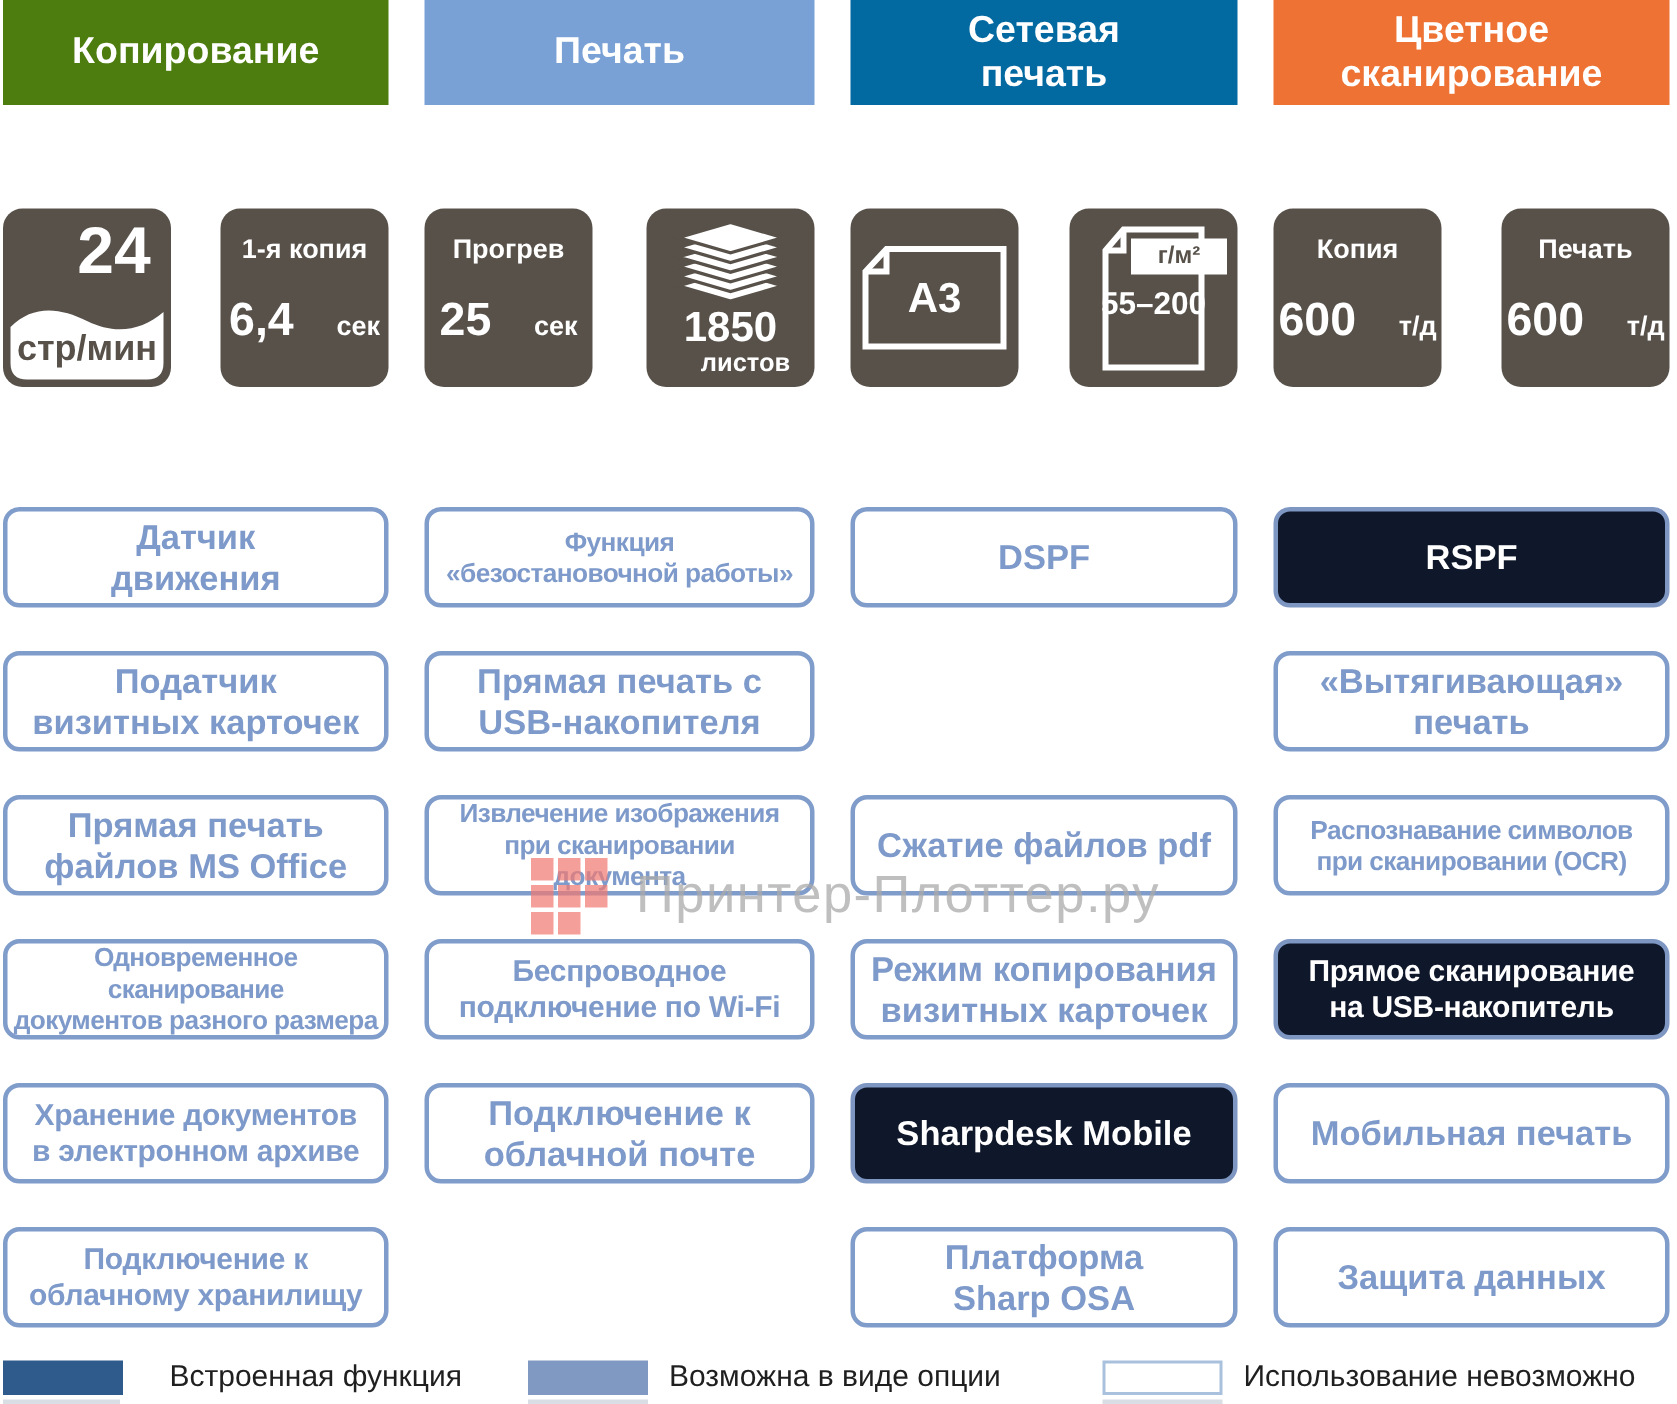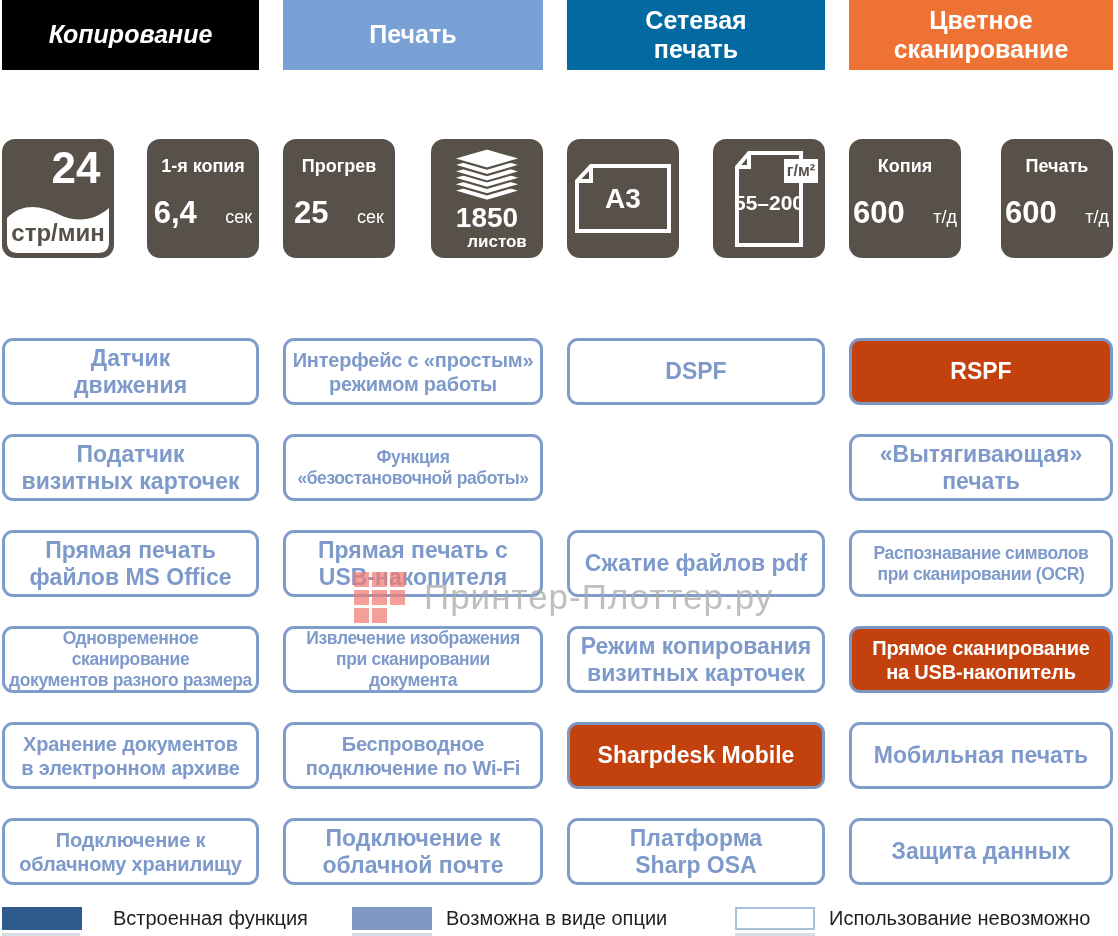--- a/index.html
+++ b/index.html
@@ -29,51 +29,51 @@
   .tiles { margin-top:69px; }
   .tile-pair { display:flex; justify-content:space-between; }
   .tile {
     position:relative; width:112px; height:119px;
     background:#57514a; border-radius:13px; color:#fff; overflow:hidden;
     flex:0 0 auto;
   }
   .t-top { text-align:center; font-weight:bold; font-size:18px; margin-top:17px; }
   .t-val-row { text-align:center; margin-top:18px; font-weight:bold; }
   .t-val { font-size:31px; }
-  .t-unit { font-size:18px; font-weight:normal;margin-left:24px; }
+  .t-unit { font-size:18px; font-weight:bold;margin-left:24px; }
   
   .t-speednum { position:absolute; top:4px; left:0; right:0; text-align:center;
                 font-size:44px; font-weight:bold;padding-left:36px; }
   .wave-svg { position:absolute; left:0; bottom:0; width:112px; height:68px; }
   .t-speedunit { position:absolute; bottom:11px; left:0; right:0; text-align:center;
                  color:#57514a; font-size:24px; font-weight:bold; }
   
   .stack-svg { display:block; margin:9px auto 0; }
   .t-stacknum { text-align:center; font-size:28px; font-weight:bold; line-height:1; margin-top:2px; }
   .t-stackunit { text-align:center; font-size:17px; font-weight:bold;padding-left:20px; }
   
   .paper-svg { position:absolute; inset:0; }
   .t-a3 { position:absolute; top:44px; left:0; right:0; text-align:center;
           font-size:28px; font-weight:bold; }
-  .t-gsm-badge { position:absolute; top:20px; right:7px; width:34px; height:24px;
+  .t-gsm-badge { position:absolute; top:20px; right:7px; width:64px; height:24px;
                  background:#fff; color:#57514a; font-size:16px; font-weight:bold;
                  display:flex; align-items:center; justify-content:center; }
   .t-gsm-range { position:absolute; top:52px; left:0; right:0; text-align:center;
                  font-size:21px; font-weight:bold; }
 
   
   .features { margin-top:80px; }
   .fcol { display:flex; flex-direction:column; gap:29px; }
   .cell {
     height:67px; border:3px solid #7f9cca; border-radius:11px;
     display:flex; align-items:center; justify-content:center;
     text-align:center; color:#7e9aca; font-weight:bold;
     white-space:pre-line; background:#fff; padding:0 4px;
   }
-  .cell.filled { background:#c2410c; border-color:#7e96c2; color:#fff; }
+  .cell.filled { background:#0f172a; border-color:#7e96c2; color:#fff; }
   .cell.empty { border:none; background:transparent; }
   .cell.lg { font-size:23px; line-height:1.15; }
   .cell.md { font-size:20px; line-height:1.2; letter-spacing:-0.2px; }
   .cell.sm { font-size:17.5px; line-height:1.2; letter-spacing:-0.4px; }
 
   
   .watermark { position:absolute; left:0; top:0; width:100%; height:100%;
                pointer-events:none; z-index:5;border-radius:22px; }
   .wm-logo { position:absolute; left:354px; top:572px; width:53px; height:53px;
              display:grid; grid-template-columns:repeat(3,15px);
@@ -97,21 +97,21 @@
   .sliver.s0 { left:2px; width:78px; }
   .sliver.s1 { left:352px; width:80px; }
   .sliver.s2 { left:735px; width:80px; }
 </style>
 </head>
 <body>
 
 <div class="page">
 
   <div class="cols">
-    <div class="hdr" style="background: #000000; font-style: italic;">Копирование</div>
+    <div class="hdr" style="background: #4d7c0f;">Копирование</div>
     <div class="hdr" style="background: rgb(121, 161, 214);">Печать</div>
     <div class="hdr" style="background: #0369a1;">Сетевая
 печать</div>
     <div class="hdr" style="background: rgb(238, 114, 51);">Цветное
 сканирование</div>
   </div>
 
   <div class="cols tiles">
 
     <div class="tile-pair">
@@ -204,22 +204,20 @@
         <div class="cell outline lg">Прямая печать
 файлов MS Office</div>
         <div class="cell outline sm">Одновременное сканирование
 документов разного размера</div>
         <div class="cell outline md">Хранение документов
 в электронном архиве</div>
         <div class="cell outline md">Подключение к
 облачному хранилищу</div>
       </div>
     <div class="fcol">
-        <div class="cell outline md">Интерфейс с «простым»
-режимом работы</div>
         <div class="cell outline sm">Функция
 «безостановочной работы»</div>
         <div class="cell outline lg">Прямая печать с
 USB-накопителя</div>
         <div class="cell outline sm">Извлечение изображения
 при сканировании документа</div>
         <div class="cell outline md">Беспроводное
 подключение по Wi-Fi</div>
         <div class="cell outline lg">Подключение к
 облачной почте</div>

